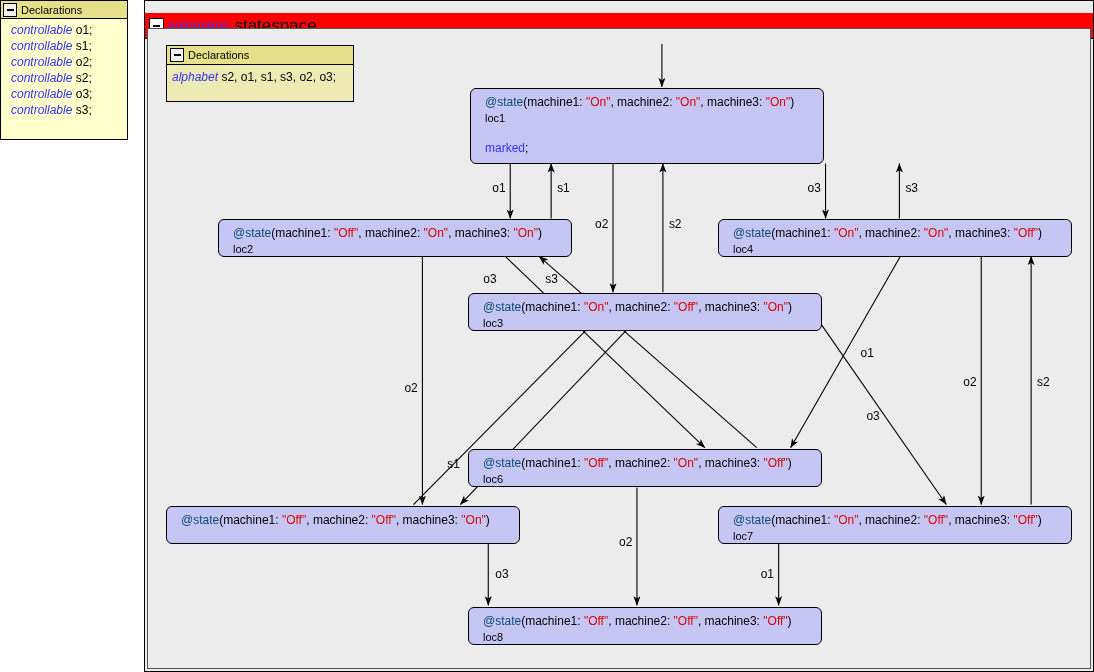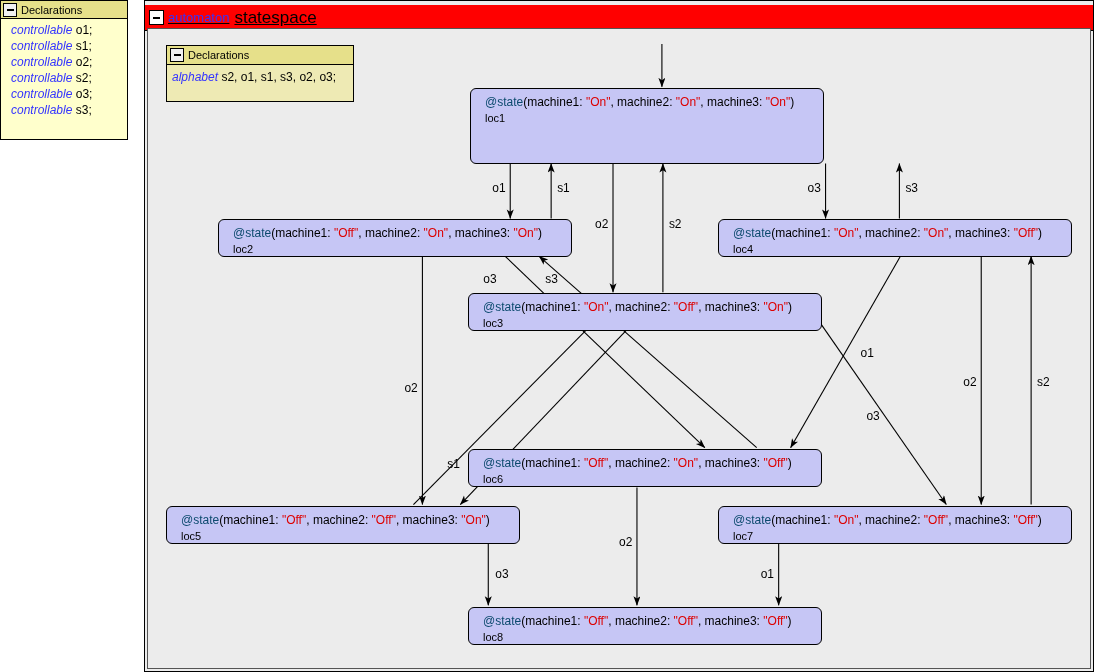--- a/index.html
+++ b/index.html
@@ -26,21 +26,21 @@
   .dtitle-label{font-size:11px;color:#000;}
   #left-decl .dbody{padding:3px 0 0 10px;}
   .decl-line{white-space:nowrap;line-height:16px;font-size:12px;color:#000;}
   .kw{color:#3333ff;font-style:italic;}
   
   #automaton-panel{
     position:absolute;left:144px;top:0;width:950px;height:672px;
     box-sizing:border-box;border:1px solid #000;background:#ececec;
   }
   #automaton-header{
-    position:absolute;left:0;top:4px;width:100%;height:26px;
+    position:absolute;left:0;top:12px;width:100%;height:26px;
     background:#ff0000;box-sizing:border-box;border-bottom:1px solid #000;
     display:flex;align-items:center;padding-left:4px;text-decoration:underline;
   }
   #automaton-header .minus-box{width:13px;height:13px;background:#fff;}
   .hdr-kw{color:#3333ff;font-size:13px;margin-right:5px;}
   .hdr-name{color:#000;font-size:17px;}
   #canvas{
     position:absolute;left:2px;top:27px;right:2px;bottom:2px;
     background:#ececec;border:1px solid #555;box-sizing:border-box;overflow:hidden;
   }
@@ -175,40 +175,40 @@
         <span class="dtitle-label">Declarations</span>
       </div>
       <div class="dbody">
         <div class="decl-line"><span class="kw">alphabet</span><span> s2, o1, s1, s3, o2, o3;</span></div>
       </div>
     </div>
 
     <div class="state" style="left:322px;top:59px;width:354px;height:76px;">
       <div class="ann"><span class="at">@state</span><span>(</span><span>machine1: </span><span class="val">"On"</span><span>, </span><span>machine2: </span><span class="val">"On"</span><span>, </span><span>machine3: </span><span class="val">"On"</span><span>)</span></div>
       <div class="locname">loc1</div>
+      <div class="marked"><span>marked</span><span class="sc">;</span></div>
     </div>
 
     <div class="state" style="left:70px;top:190px;width:354px;height:38px;">
       <div class="ann"><span class="at">@state</span><span>(</span><span>machine1: </span><span class="val">"Off"</span><span>, </span><span>machine2: </span><span class="val">"On"</span><span>, </span><span>machine3: </span><span class="val">"On"</span><span>)</span></div>
       <div class="locname">loc2</div>
     </div>
 
     <div class="state" style="left:320px;top:264px;width:354px;height:38px;">
       <div class="ann"><span class="at">@state</span><span>(</span><span>machine1: </span><span class="val">"On"</span><span>, </span><span>machine2: </span><span class="val">"Off"</span><span>, </span><span>machine3: </span><span class="val">"On"</span><span>)</span></div>
       <div class="locname">loc3</div>
     </div>
 
     <div class="state" style="left:570px;top:190px;width:354px;height:38px;">
       <div class="ann"><span class="at">@state</span><span>(</span><span>machine1: </span><span class="val">"On"</span><span>, </span><span>machine2: </span><span class="val">"On"</span><span>, </span><span>machine3: </span><span class="val">"Off"</span><span>)</span></div>
       <div class="locname">loc4</div>
     </div>
 
     <div class="state" style="left:18px;top:477px;width:354px;height:38px;">
       <div class="ann"><span class="at">@state</span><span>(</span><span>machine1: </span><span class="val">"Off"</span><span>, </span><span>machine2: </span><span class="val">"Off"</span><span>, </span><span>machine3: </span><span class="val">"On"</span><span>)</span></div>
-      <div class="locname">loc5</div>
     </div>
 
     <div class="state" style="left:320px;top:420px;width:354px;height:38px;">
       <div class="ann"><span class="at">@state</span><span>(</span><span>machine1: </span><span class="val">"Off"</span><span>, </span><span>machine2: </span><span class="val">"On"</span><span>, </span><span>machine3: </span><span class="val">"Off"</span><span>)</span></div>
       <div class="locname">loc6</div>
     </div>
 
     <div class="state" style="left:570px;top:477px;width:354px;height:38px;">
       <div class="ann"><span class="at">@state</span><span>(</span><span>machine1: </span><span class="val">"On"</span><span>, </span><span>machine2: </span><span class="val">"Off"</span><span>, </span><span>machine3: </span><span class="val">"Off"</span><span>)</span></div>
       <div class="locname">loc7</div>

